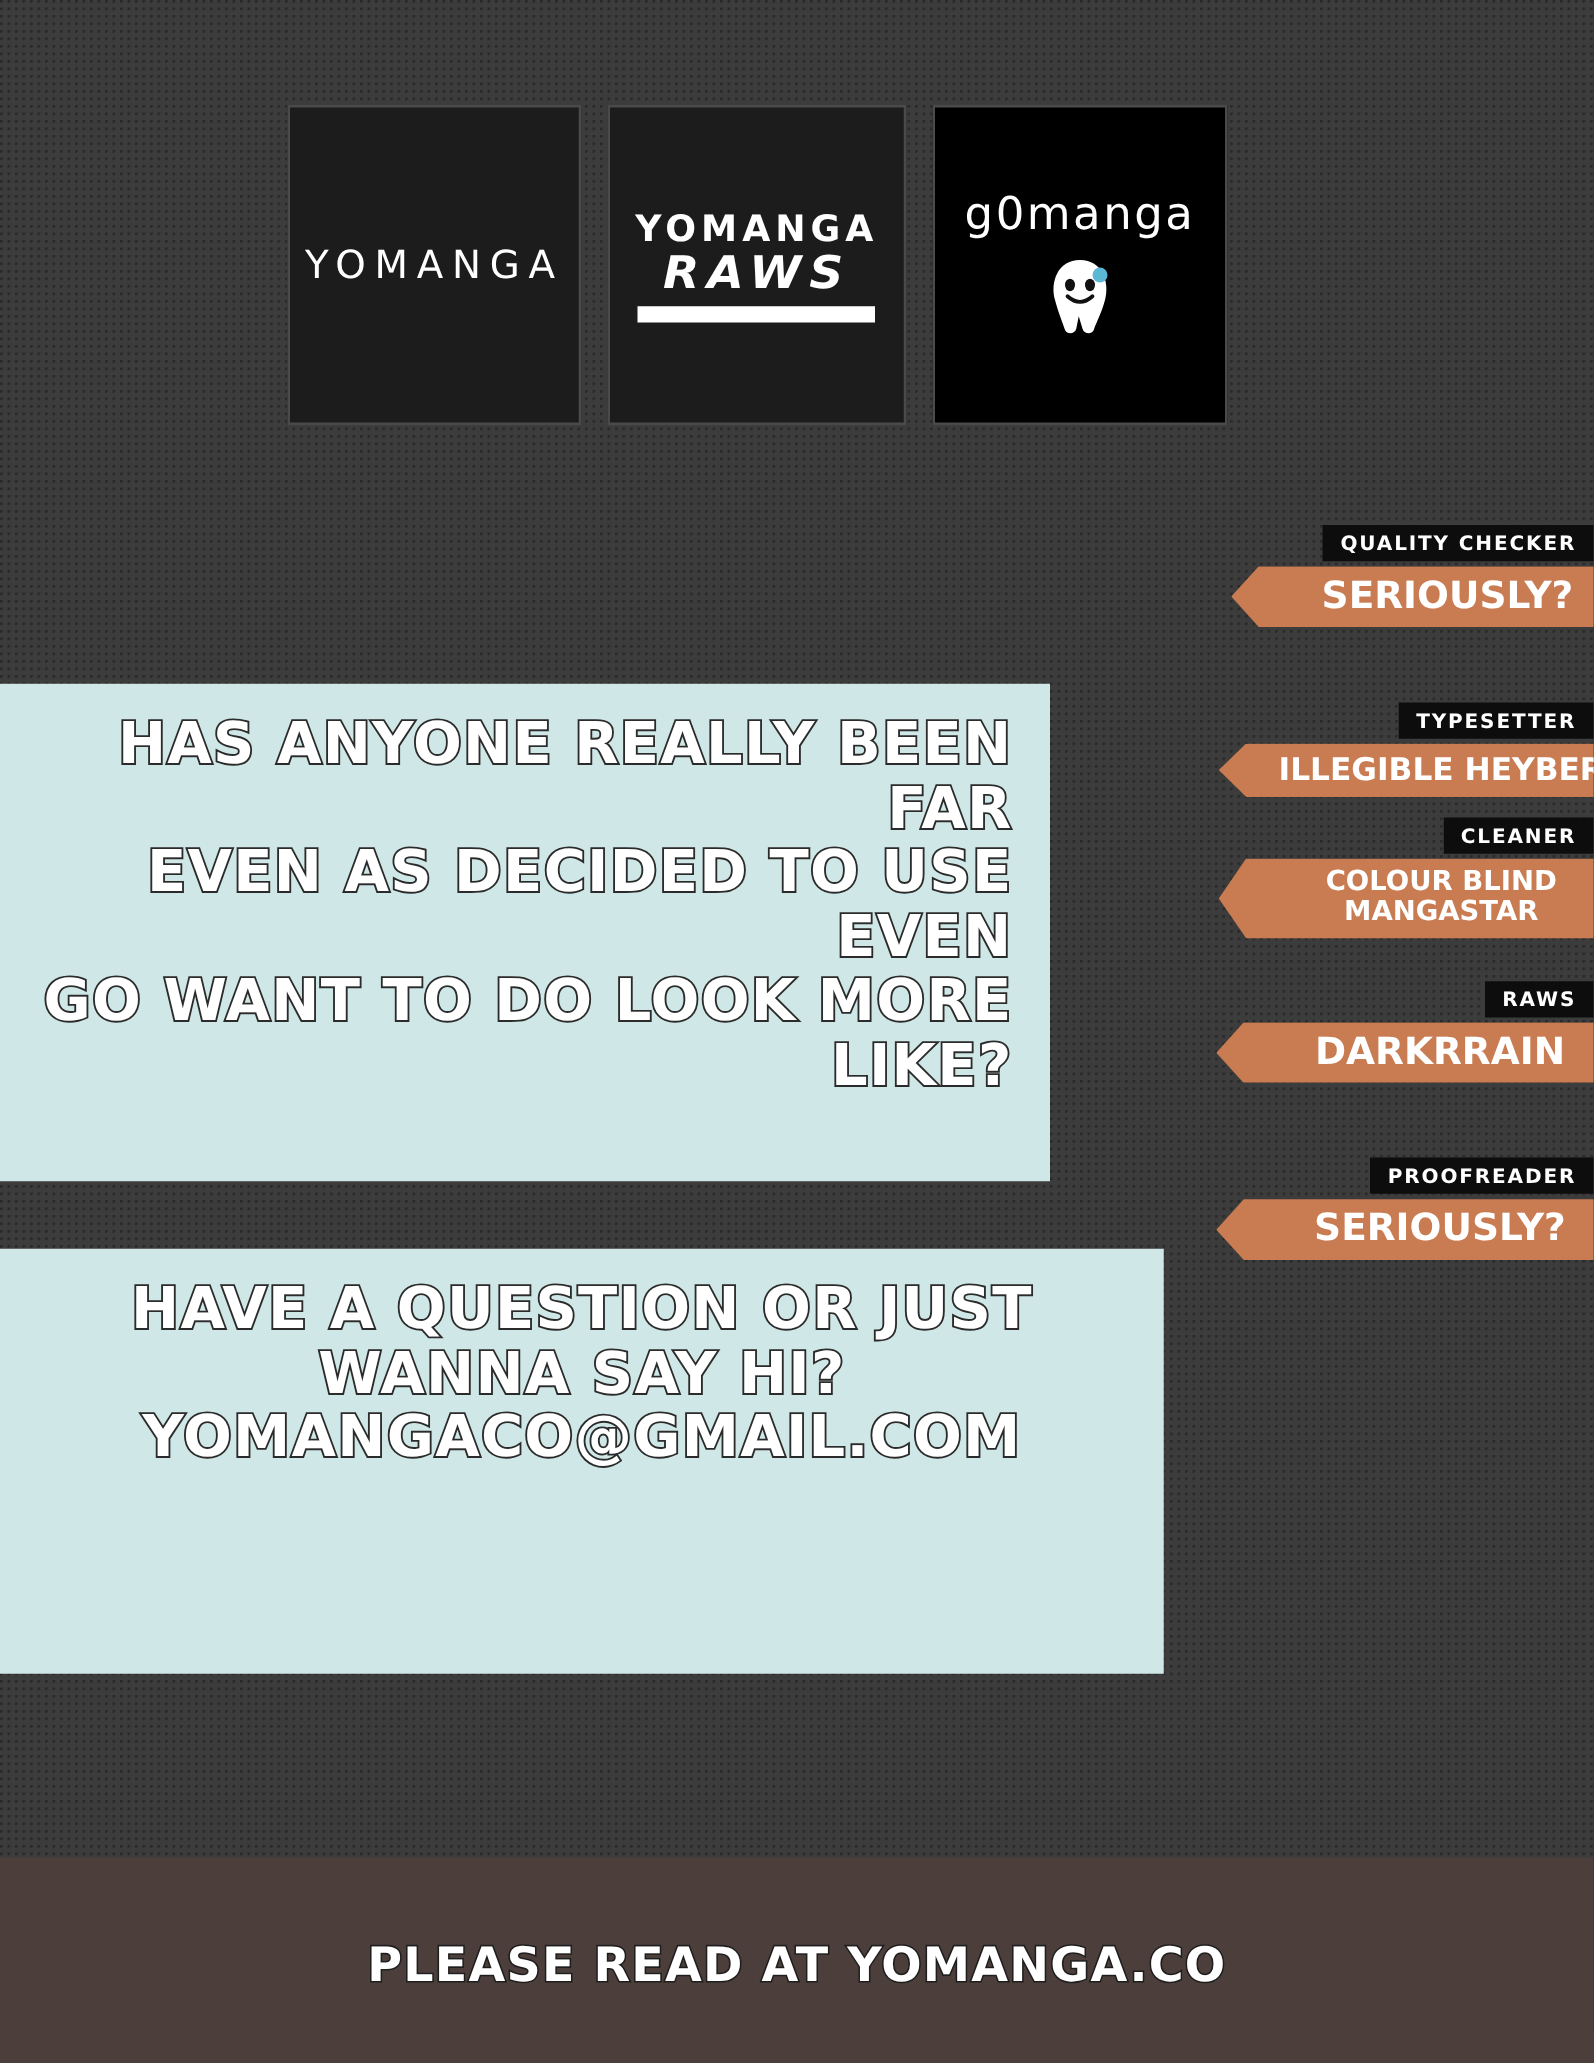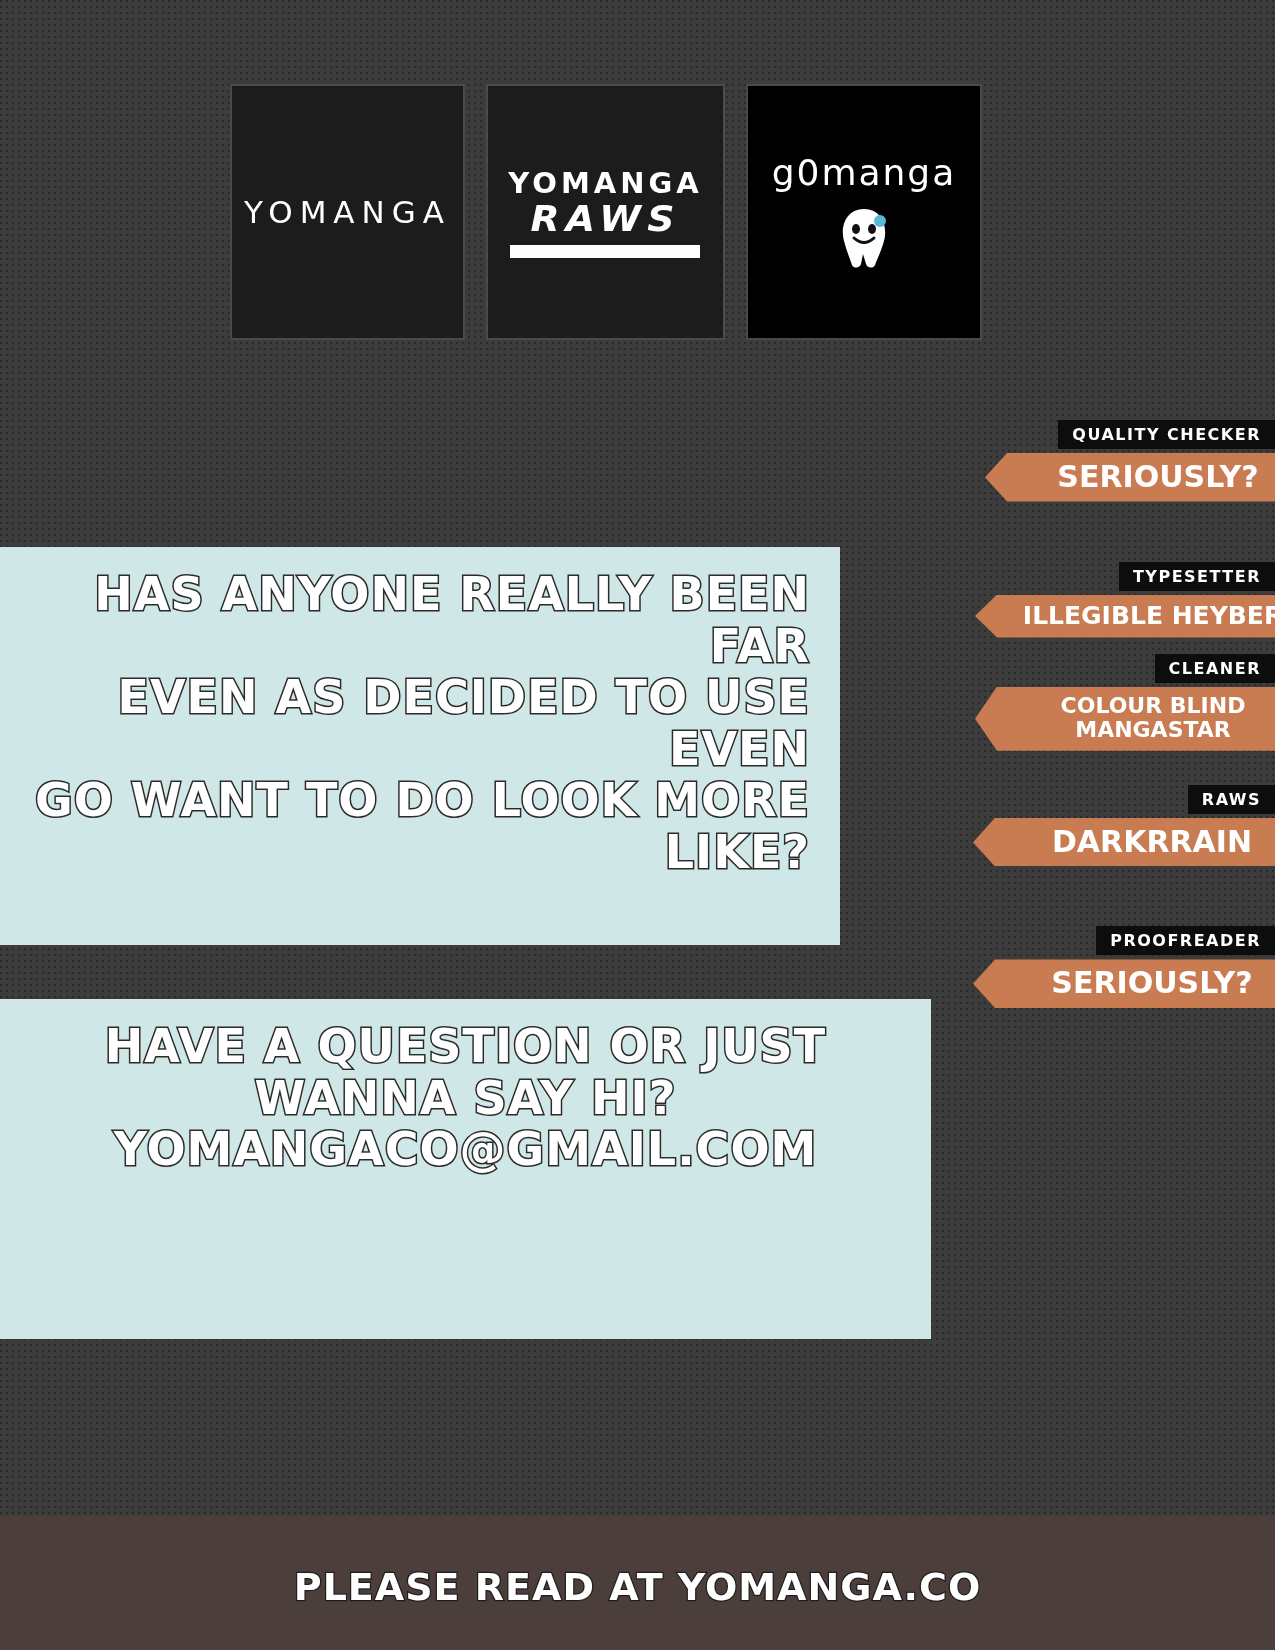--- a/index.html
+++ b/index.html
@@ -172,21 +172,21 @@
   .cg3 { margin-bottom: 34px; }
   .cg4 { margin-bottom: 38px; }
   .cg5 { margin-bottom: 60px; }
 
   
   .footer {
     position: absolute;
     left: 0;
     bottom: 0;
     width: 1275px;
-    height: 134px;
+    height: 164px;
     background: #4c3f3b;
     display: flex;
     flex-direction: column;
     align-items: center;
     justify-content: center;
     padding-top: 10px;
     box-sizing: border-box;
   }
   .footer .fline {
     color: #ffffff;

